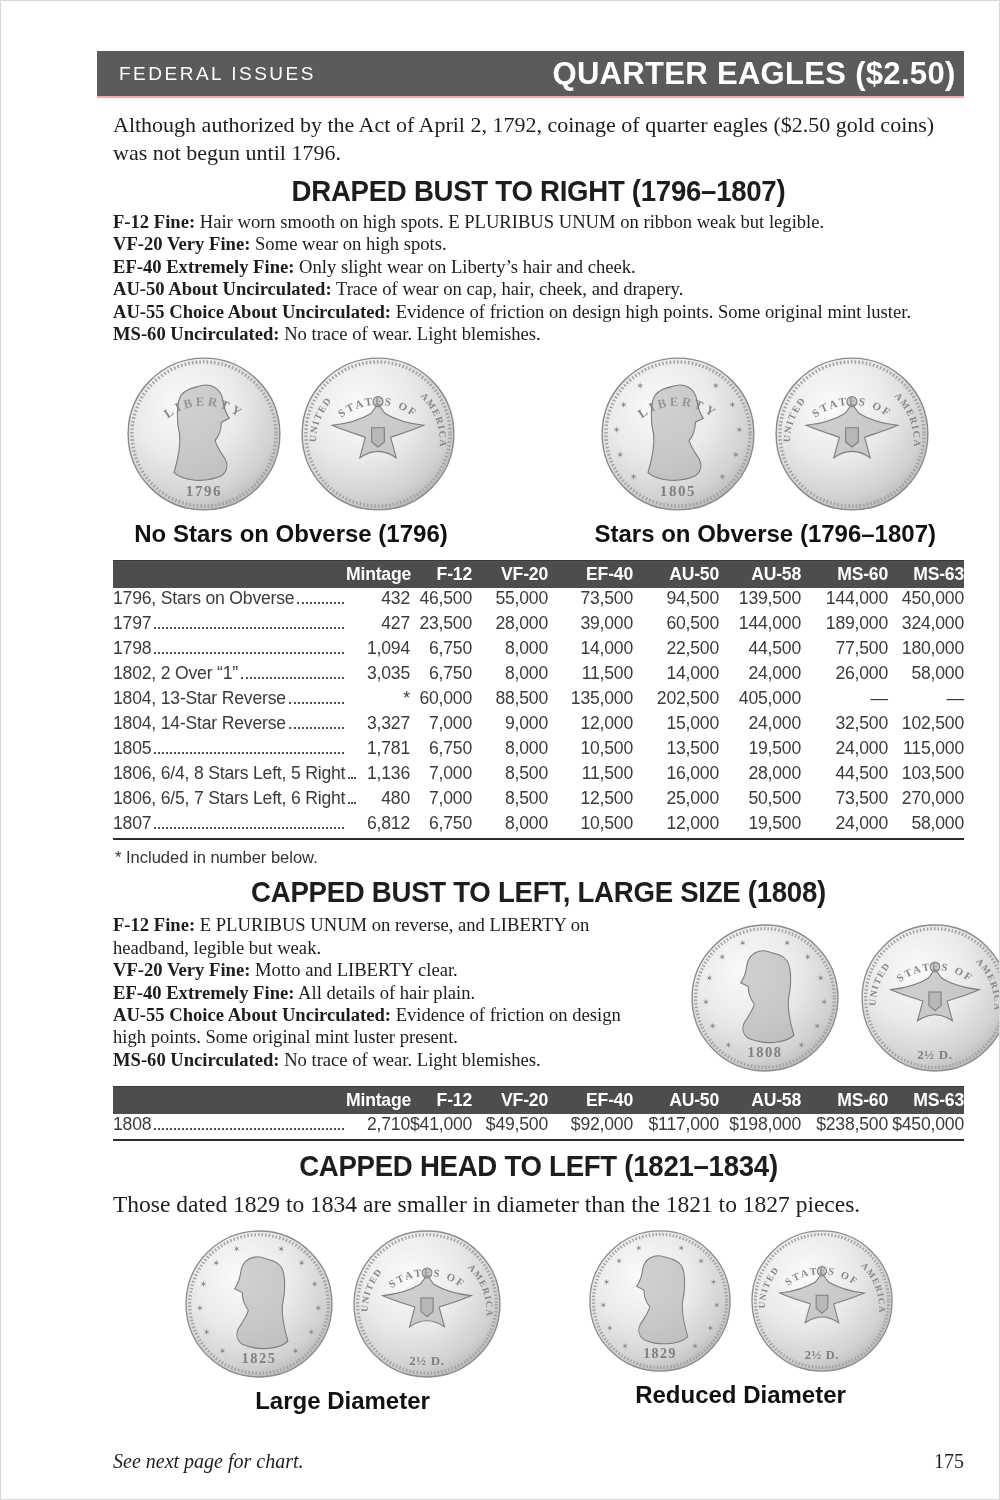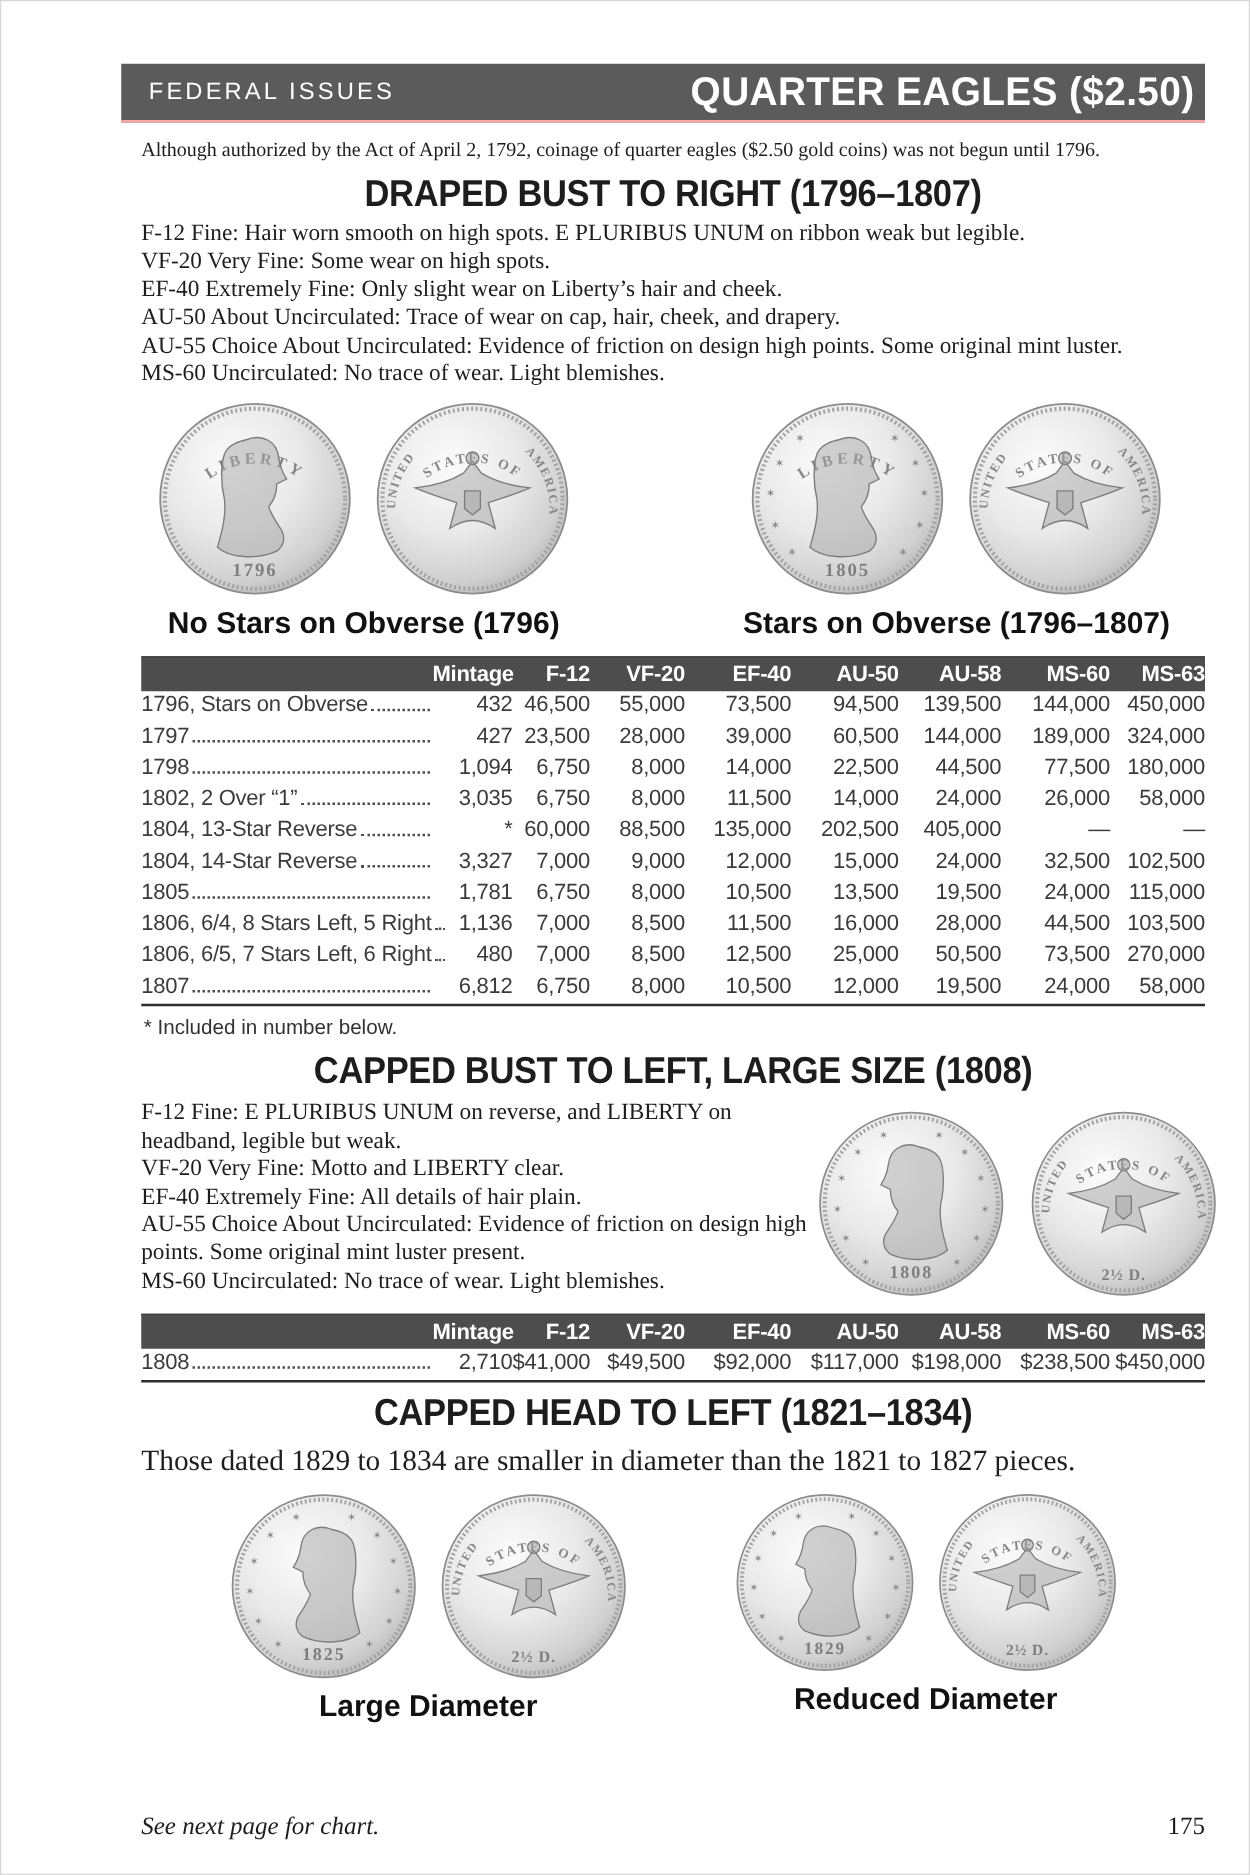--- a/index.html
+++ b/index.html
@@ -13,27 +13,27 @@
   
   .topbar{
     display:flex;align-items:center;justify-content:space-between;
     background:var(--bar-gray,#5b5b5b);height:45px;
     margin-left:-16px;padding:0 8px 0 22px;flex:none;
     border-bottom:2px solid #fca5a5;
   }
   .topbar-left{font-family:"Liberation Sans",sans-serif;font-size:19px;letter-spacing:2.5px;color:#fff;}
   .topbar-right{font-family:"Liberation Sans",sans-serif;font-weight:bold;font-size:32px;color:#fff;letter-spacing:.3px;transform:scaleX(.97);transform-origin:right center;}
   
-  .intro{font-size:16px;line-height:1.25;margin:13px 0 0 0;}
+  .intro{font-size:22px;line-height:1.25;margin:13px 0 0 0;}
   .section-title{
     font-family:"Liberation Sans",sans-serif;font-weight:bold;font-size:30px;
     text-align:center;margin:8px 0 3px;transform:scaleX(.92);letter-spacing:-.3px;flex:none;
   }
   .grade{margin:0;font-size:18.6px;line-height:22.4px;}
-  .grade strong{font-weight:normal;}
+  .grade strong{font-weight:bold;}
   
   .coin-row{display:flex;flex:none;}
   .coin-row.top{justify-content:space-between;margin-top:10px;padding:0 28px 0 12px;}
   .coin-row.bottom{justify-content:center;gap:84px;margin-top:10px;}
   .coin-group{display:flex;flex-direction:column;align-items:center;}
   .coin-pair{display:flex;gap:16px;align-items:center;}
   .coin-caption{font-family:"Liberation Sans",sans-serif;font-weight:bold;font-size:24px;margin-top:7px;color:#111;}
   .coin{display:inline-block;line-height:0;}
   .cstar{font-size:5.8px;fill:#8a8a8a;}
   .ct{fill:#868686;font-family:"Liberation Serif",serif;font-weight:bold;}
@@ -44,21 +44,21 @@
   .pt-row{display:flex;align-items:baseline;height:25px;font-size:17.6px;color:#3b3b3b;letter-spacing:-.2px;}
   .pt-head{background:var(--table-gray,#4d4d4d);color:#fff;font-weight:bold;height:27px;align-items:center;border-top:1px solid #3a3a3a;}
   .pt-name{flex:1;display:flex;align-items:baseline;min-width:0;}
   .rn{white-space:nowrap;}
   .leader{flex:1;border-bottom:2.6px dotted #4f4f4f;margin:0 2px 4px 3px;min-width:8px;}
   .pt-c{text-align:right;flex:none;}
   .pt-mint{width:64px;}
   .cv0{width:62px}.cv1{width:76px}.cv2{width:85px}.cv3{width:86px}.cv4{width:82px}.cv5{width:87px}.cv6{width:76px}
   .footnote{font-family:"Liberation Sans",sans-serif;font-size:16.5px;color:#333;margin:8px 0 0 2px;flex:none;}
   
-  .split{display:flex;margin-top:2px;flex:none;}
+  .split{display:flex;margin-top:2px;flex:none;gap:36px;}
   .split-text{width:540px;flex:none;}
   .split-coins{display:flex;gap:18px;margin-left:auto;padding-top:8px;align-items:flex-start;}
   .note{font-size:23.5px;margin:5px 0 0;flex:none;}
   
   .footer{display:flex;justify-content:space-between;align-items:flex-start;margin-top:auto;flex:none;}
   .footer-left{font-style:italic;font-size:20px;}
   .footer-page{font-size:20px;}
 </style>
 </head>
 <body>

